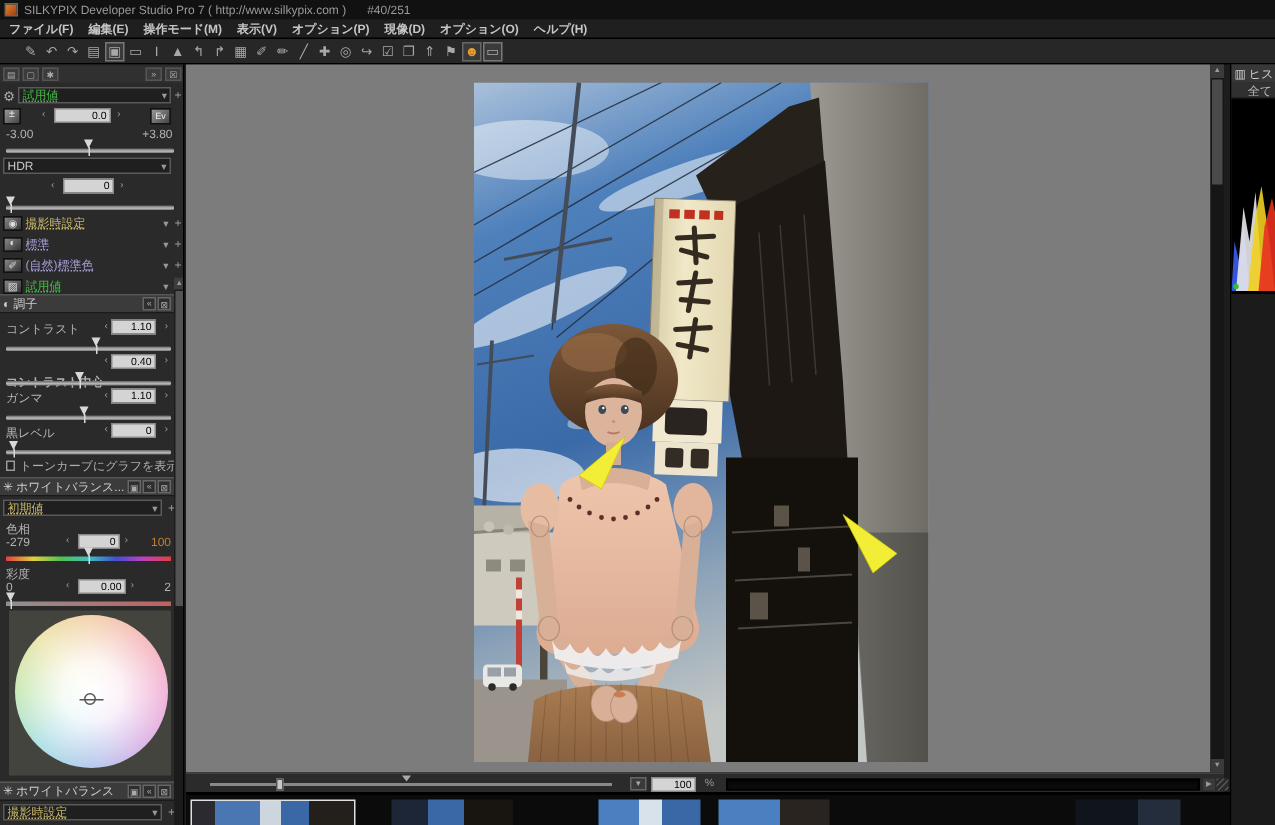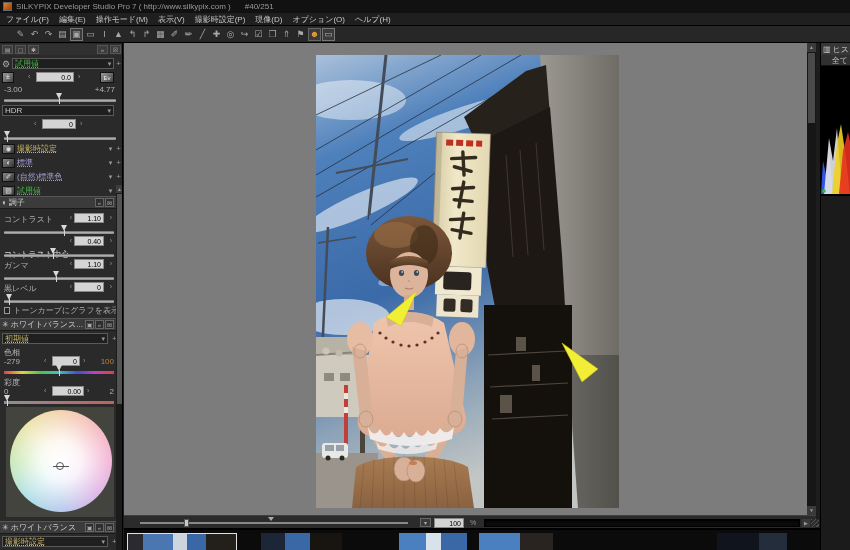--- a/index.html
+++ b/index.html
@@ -6,21 +6,21 @@
   *{box-sizing:border-box;}
   #app{position:relative;width:850px;height:550px;background:#1d1d1d;overflow:hidden;
        font-family:"Liberation Sans",sans-serif;color:#c0c0c0;font-size:8px;padding-left:12px;}
   .abs{position:absolute;}
   
   .titlebar{left:0;top:0;width:850px;height:13px;background:#111;display:flex;align-items:center;}
   .appicon{width:9px;height:9px;margin:0 4px 0 3px;background:linear-gradient(135deg,#e08030,#a04010);border:1px solid #666;}
   .title-text{color:#9a9a9a;font-size:8px;white-space:nowrap;}
   .counter{color:#9a9a9a;margin-left:14px;}
   .menubar{left:0;top:13px;width:850px;height:13px;background:#1f1f1f;display:flex;align-items:center;padding-left:6px;gap:10px;border-bottom:1px solid #000;}
-  .menu-item{color:#c6c6c6;}
+  .menu-item{color:#c6c6c6;font-weight:bold;}
   .toolbar{left:0;top:26px;width:850px;height:17px;background:#272727;display:flex;align-items:center;padding-left:14px;gap:1px;border-bottom:1px solid #000;}
   .tbtn{width:13px;height:13px;display:flex;align-items:center;justify-content:center;color:#a8a8a8;font-size:9px;}
   .tbtn.sel{border:1px solid #777;background:#3a3a3a;}
   .tbtn.orange{color:#e8a030;background:#3a3a3a;border:1px solid #666;}
   
   .lpanel{left:0;top:43px;width:123px;height:507px;background:#2a2a2a;border-right:1px solid #000;overflow:hidden;}
   .minibar{position:absolute;left:0;top:1px;width:123px;height:11px;display:flex;align-items:center;gap:2px;padding:0 2px;background:#303030;}
   .mini{width:11px;height:9px;background:#3c3c3c;border:1px solid #555;color:#aaa;font-size:6px;display:flex;align-items:center;justify-content:center;}
   .sec{position:absolute;left:0;width:116px;}
   .sec-h{height:13px;background:#3b3b3b;display:flex;align-items:center;padding:0 2px;color:#cfcfcf;border-top:1px solid #555;border-bottom:1px solid #1a1a1a;}
@@ -87,21 +87,21 @@
     <div class="appicon"></div>
     <span class="title-text">SILKYPIX Developer Studio Pro 7 ( http://www.silkypix.com )</span>
     <span class="counter">#40/251</span>
   </div>
 
   <div class="abs menubar">
     <span class="menu-item">ファイル(F)</span>
     <span class="menu-item">編集(E)</span>
     <span class="menu-item">操作モード(M)</span>
     <span class="menu-item">表示(V)</span>
-    <span class="menu-item">撮影時設定(P)</span>
+    <span class="menu-item">オプション(P)</span>
     <span class="menu-item">現像(D)</span>
     <span class="menu-item">オプション(O)</span>
     <span class="menu-item">ヘルプ(H)</span>
   </div>
 
   <div class="abs toolbar">
     <span class="tbtn">✎</span>
     <span class="tbtn">↶</span>
     <span class="tbtn">↷</span>
     <span class="tbtn">▤</span>
@@ -147,21 +147,21 @@
     </div>
     <div class="abs" style="left:2px;top:29px;width:119px;height:12px;">
       <span class="abs" style="left:0;top:0;width:12px;height:11px;background:linear-gradient(135deg,#999,#444);border:1px solid #111;color:#eee;font-size:7px;text-align:center;">±</span>
       <span class="abs arr" style="left:26px;top:0;">‹</span>
       <span class="abs valbox" style="left:34px;top:0;width:38px;">0.0</span>
       <span class="abs arr" style="left:76px;top:0;">›</span>
       <span class="abs" style="left:98px;top:0;width:14px;height:11px;background:linear-gradient(135deg,#999,#444);border:1px solid #111;color:#eee;font-size:6px;text-align:center;line-height:10px;">Ev</span>
     </div>
     <div class="abs" style="left:4px;top:42px;width:115px;height:8px;">
       <span class="rowlabel" style="position:absolute;left:0;">-3.00</span>
-      <span class="rowlabel" style="position:absolute;right:4px;">+4.77</span>
+      <span class="rowlabel" style="position:absolute;right:4px;">+3.80</span>
     </div>
     <div class="abs groove" style="left:4px;top:56px;width:112px;">
       <span class="gthumb" style="left:52px;"></span>
       <span class="gstem" style="left:55px;"></span>
     </div>
 
     <div class="abs combo" style="left:2px;top:62px;width:112px;">
       <span class="cl" style="text-decoration:none;color:#c8c8c8;">HDR</span>
       <span class="chev">▾</span>
     </div>

